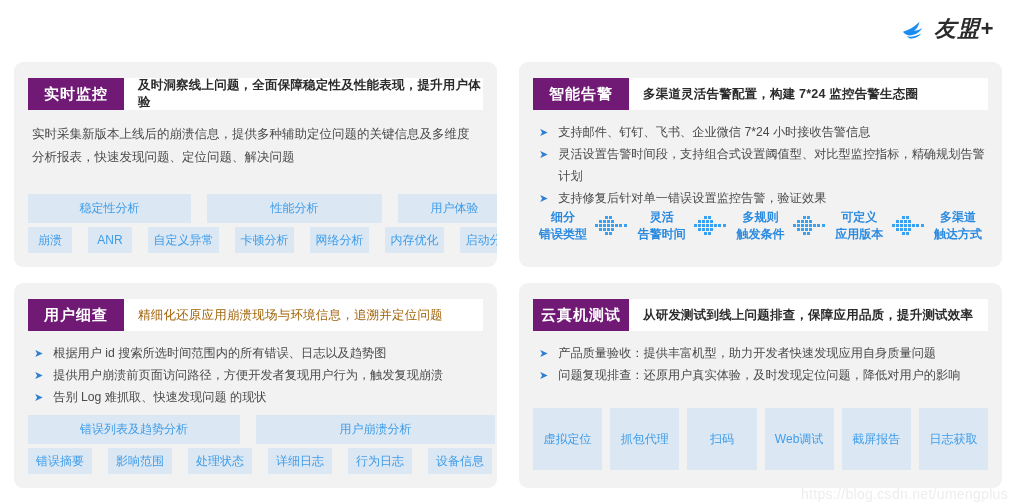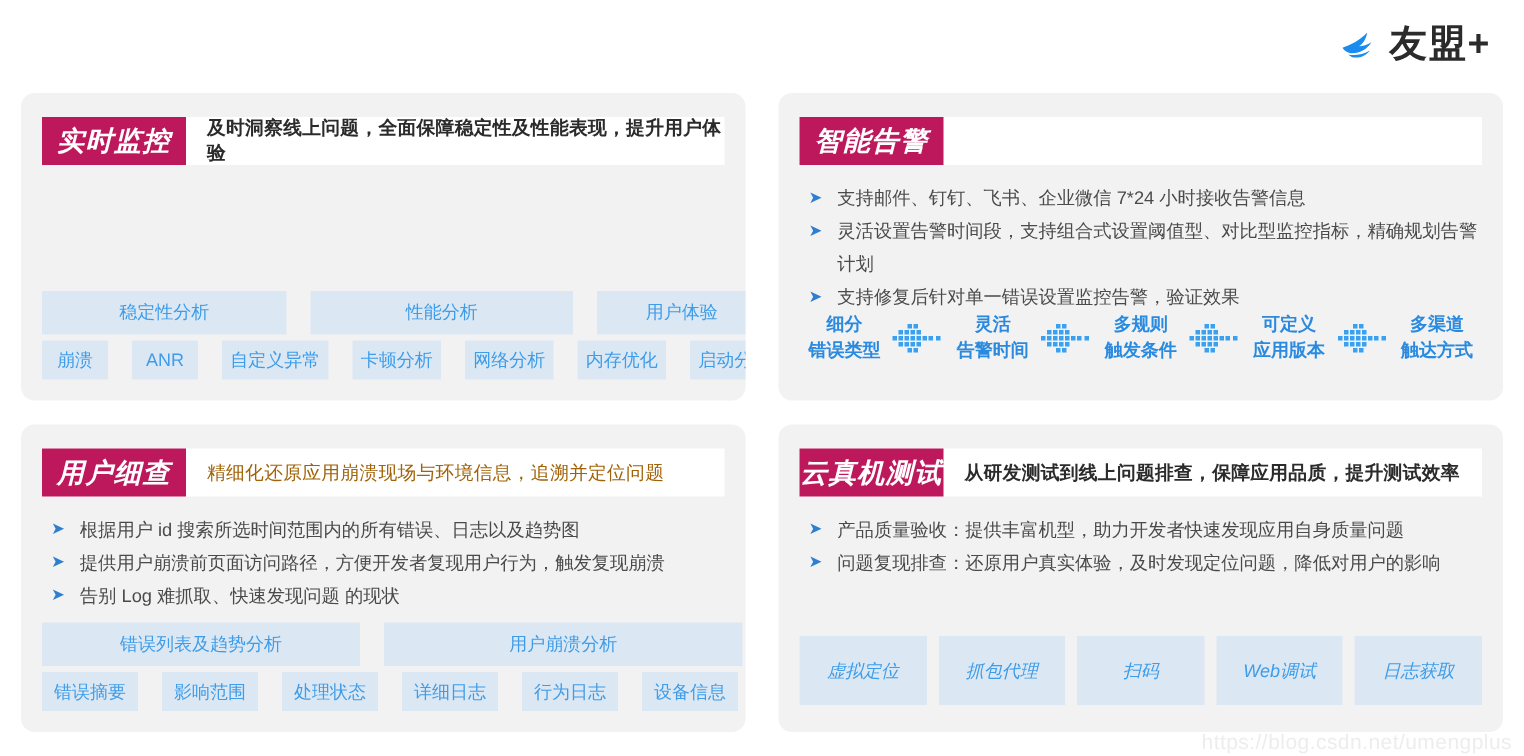--- a/index.html
+++ b/index.html
@@ -25,25 +25,26 @@
     align-items: center;
     gap: 7px;
     height: 30px;
   }
   .logo-mark {
     width: 26px;
     height: 22px;
     display: block;
   }
   .logo-text {
-    font-size: 25px;
+    font-size: 22px;
     font-weight: bold;
     color: #2b2b2b;
     letter-spacing: 1px;
     line-height: 1;
+    font-style: italic;
   }
 
   
   .grid {
     position: absolute;
     left: 14px;
     top: 62px;
     width: 988px;
     display: grid;
     grid-template-columns: 483px 483px;
@@ -64,31 +65,30 @@
 
   
   .card-head {
     display: flex;
     align-items: stretch;
     background: #ffffff;
     height: 32px;
     flex: 0 0 auto;
   }
   .badge {
-    background: #be185d;
+    background: #701a75;
     color: #ffffff;
-    font-size: 18px;
+    font-size: 15px;
     font-weight: bold;
     letter-spacing: 1px;
     display: flex;
     align-items: center;
     justify-content: center;
     width: 96px;
     flex: 0 0 96px;
-    font-style: italic;
   }
   .head-sub {
     display: flex;
     align-items: center;
     padding-left: 14px;
     font-size: 12.5px;
     color: #2b2b2b;
     letter-spacing: 0.2px;
   }
   .head-sub.bold { font-weight: bold; }
@@ -137,30 +137,29 @@
     display: flex;
     align-items: center;
     justify-content: center;
     height: 26px;
     box-sizing: border-box;
   }
   .chip.head {
     height: 29px;
     font-weight: normal;
   }
-  .chip.tall { height: 46px; font-style: italic; }
+  .chip.tall { height: 62px; }
 
   
   .flow {
     margin-top: auto;
     display: flex;
     align-items: center;
     justify-content: space-between;
     padding: 0 6px 10px 6px;
-    font-family: Liberation Mono, monospace;
   }
   .flow-node {
     color: #2a8ae0;
     font-size: 12px;
     font-weight: bold;
     line-height: 17px;
     text-align: center;
     white-space: nowrap;
   }
   .dot-arrow {
@@ -191,20 +190,21 @@
   <span class="logo-text">友盟+</span>
 </div>
 
 <div class="grid">
 
   <div class="card">
     <div class="card-head">
       <div class="badge">实时监控</div>
       <div class="head-sub bold">及时洞察线上问题，全面保障稳定性及性能表现，提升用户体验</div>
     </div>
+    <div class="para">实时采集新版本上线后的崩溃信息，提供多种辅助定位问题的关键信息及多维度分析报表，快速发现问题、定位问题、解决问题</div>
     <div class="tag-block">
       <div class="tag-row heads">
         <div class="chip head" style="flex:0 0 163px">稳定性分析</div>
         <div class="chip head" style="flex:0 0 175px">性能分析</div>
         <div class="chip head" style="flex:0 0 113px">用户体验</div>
       </div>
       <div class="tag-row">
         <div class="chip" style="flex:0 0 44px">崩溃</div>
         <div class="chip" style="flex:0 0 44px">ANR</div>
         <div class="chip" style="flex:0 0 71px">自定义异常</div>
@@ -213,20 +213,21 @@
         <div class="chip" style="flex:0 0 59px">内存优化</div>
         <div class="chip" style="flex:0 0 59px">启动分析</div>
         <div class="chip" style="flex:0 0 59px">页面分析</div>
       </div>
     </div>
   </div>
 
   <div class="card">
     <div class="card-head">
       <div class="badge">智能告警</div>
+      <div class="head-sub bold">多渠道灵活告警配置，构建 7*24 监控告警生态圈</div>
     </div>
     <ul class="bullets">
       <li>
           <span class="arrow-bullet">➤</span>
           <span>支持邮件、钉钉、飞书、企业微信 7*24 小时接收告警信息</span>
         </li>
       <li>
           <span class="arrow-bullet">➤</span>
           <span>灵活设置告警时间段，支持组合式设置阈值型、对比型监控指标，精确规划告警计划</span>
         </li>
@@ -406,20 +407,21 @@
           <span class="arrow-bullet">➤</span>
           <span>问题复现排查：还原用户真实体验，及时发现定位问题，降低对用户的影响</span>
         </li>
     </ul>
     <div class="tag-block" style="padding-bottom:4px;">
       <div class="tag-row" style="gap:8px;">
         <div class="chip tall" style="flex:1 1 0">虚拟定位</div>
         <div class="chip tall" style="flex:1 1 0">抓包代理</div>
         <div class="chip tall" style="flex:1 1 0">扫码</div>
         <div class="chip tall" style="flex:1 1 0">Web调试</div>
+        <div class="chip tall" style="flex:1 1 0">截屏报告</div>
         <div class="chip tall" style="flex:1 1 0">日志获取</div>
       </div>
     </div>
   </div>
 
 </div>
 
 <div class="watermark">https://blog.csdn.net/umengplus</div>
 
 </body></html>

